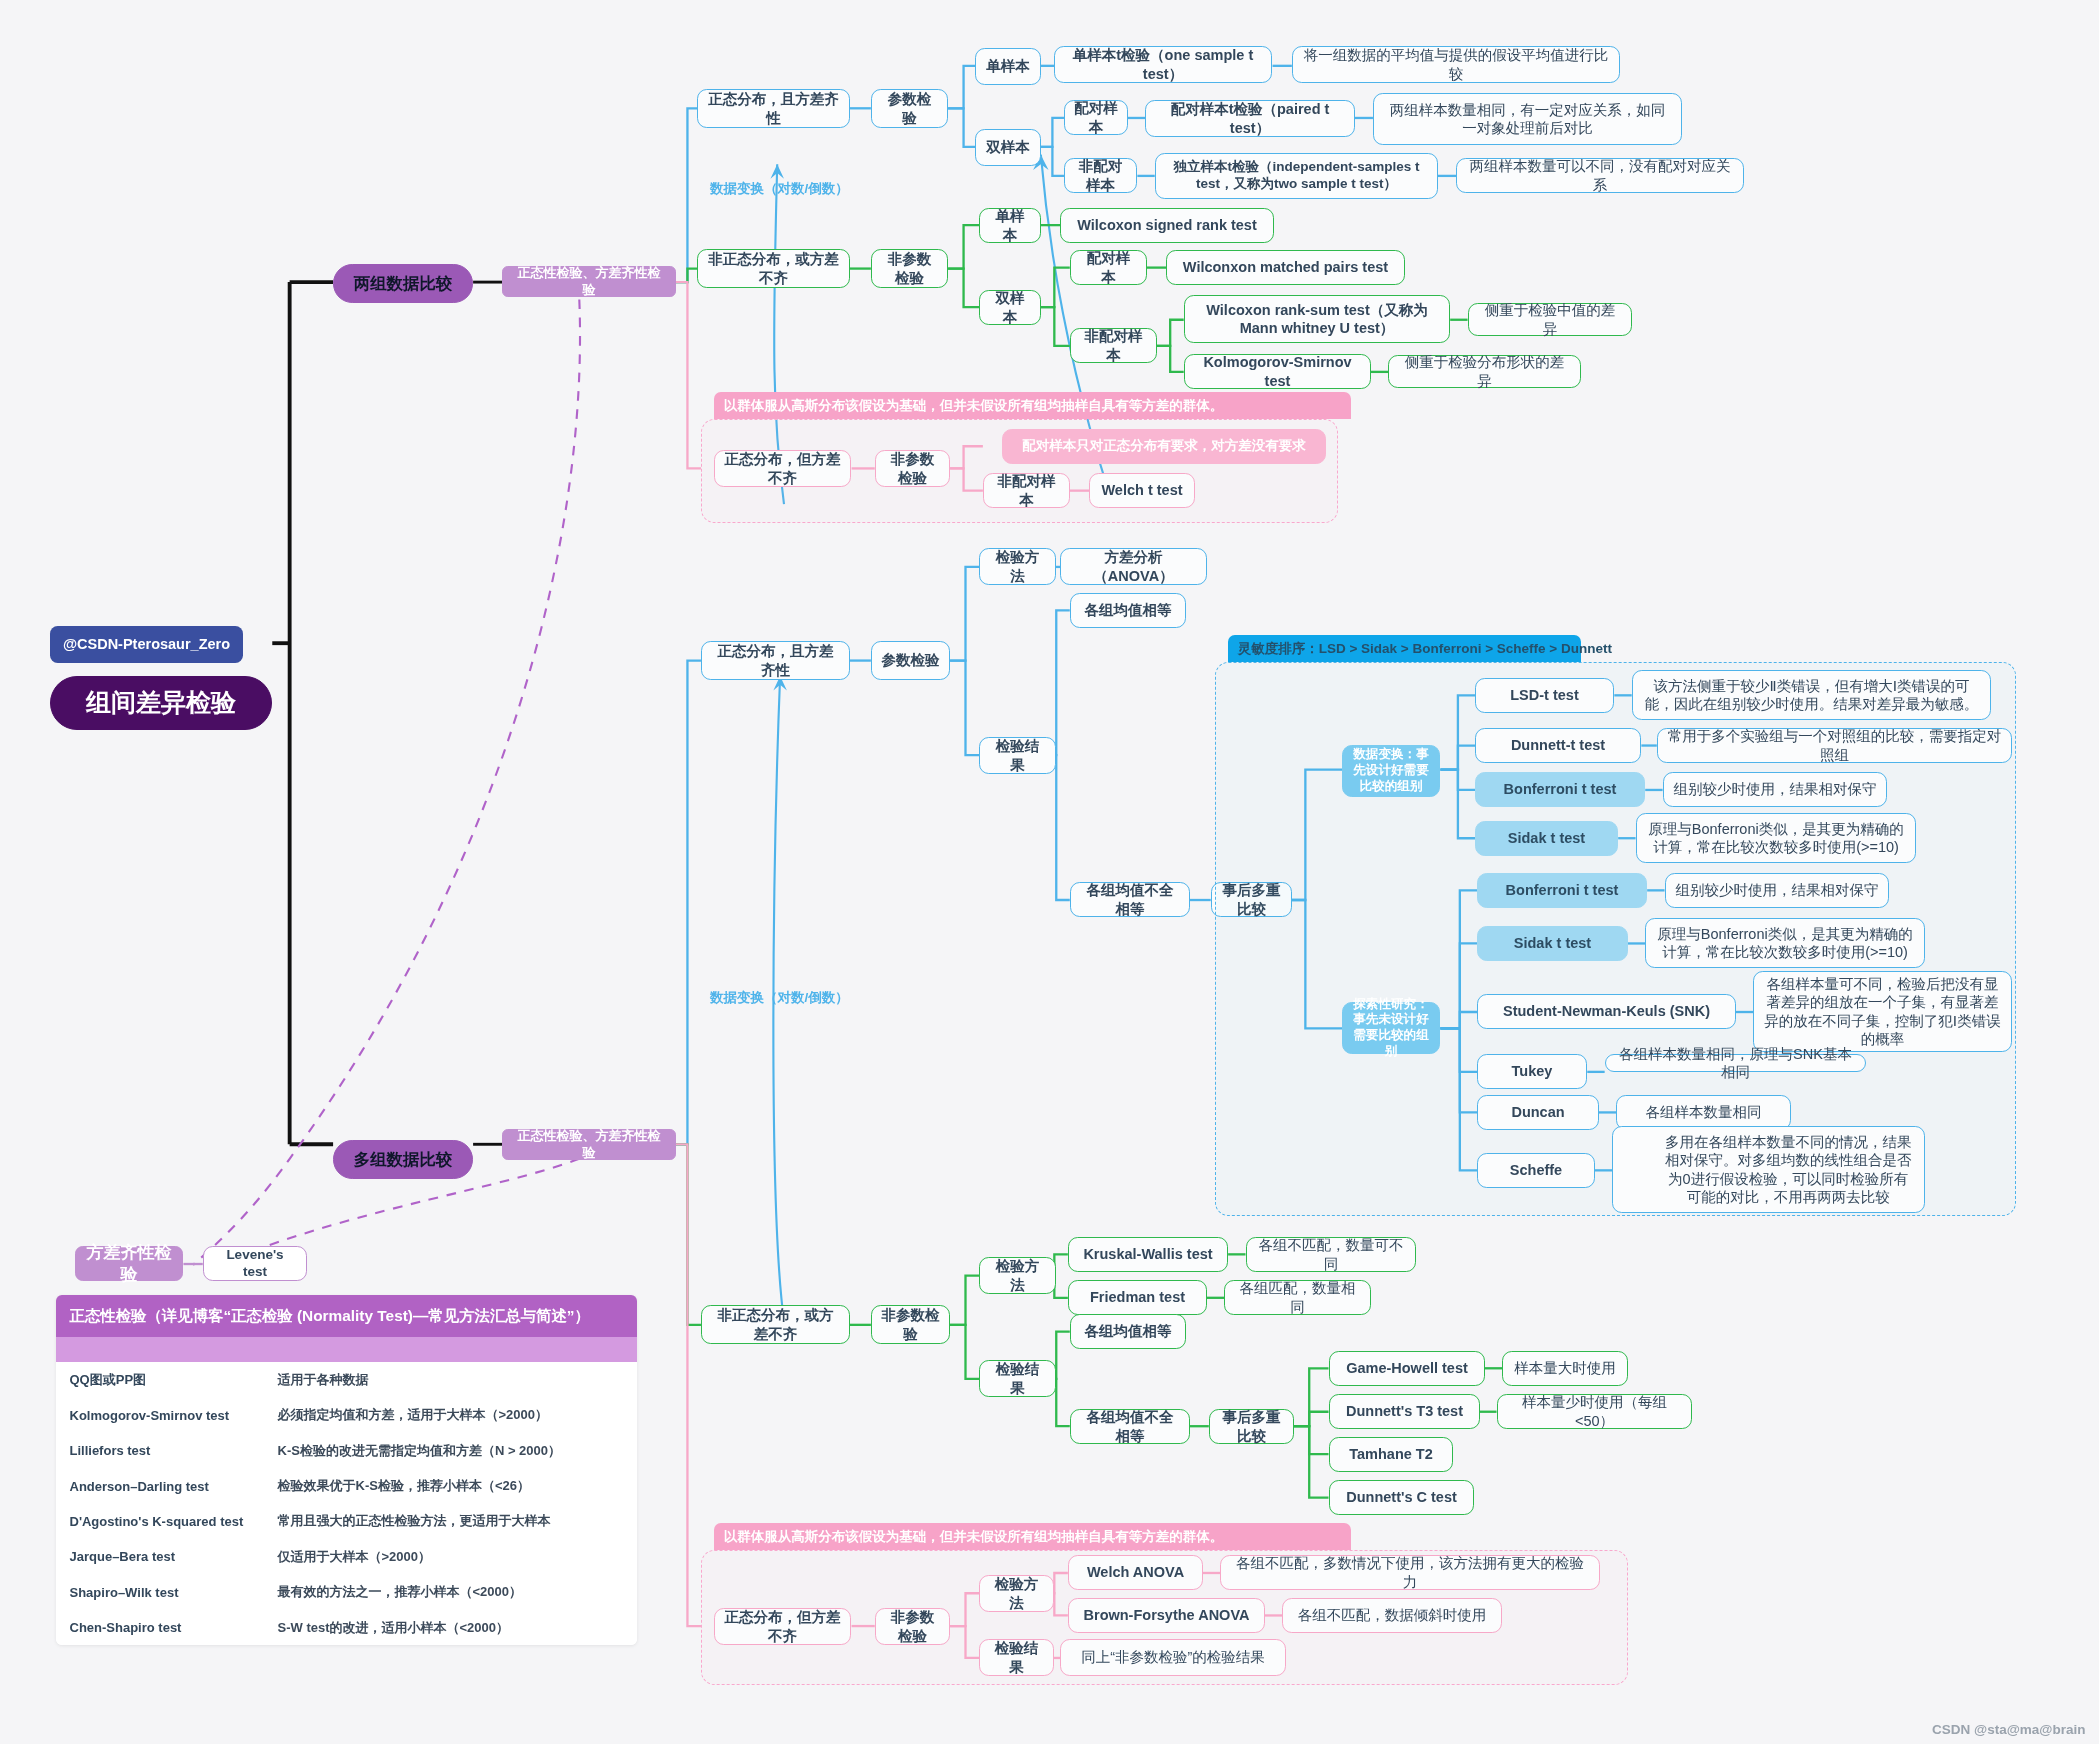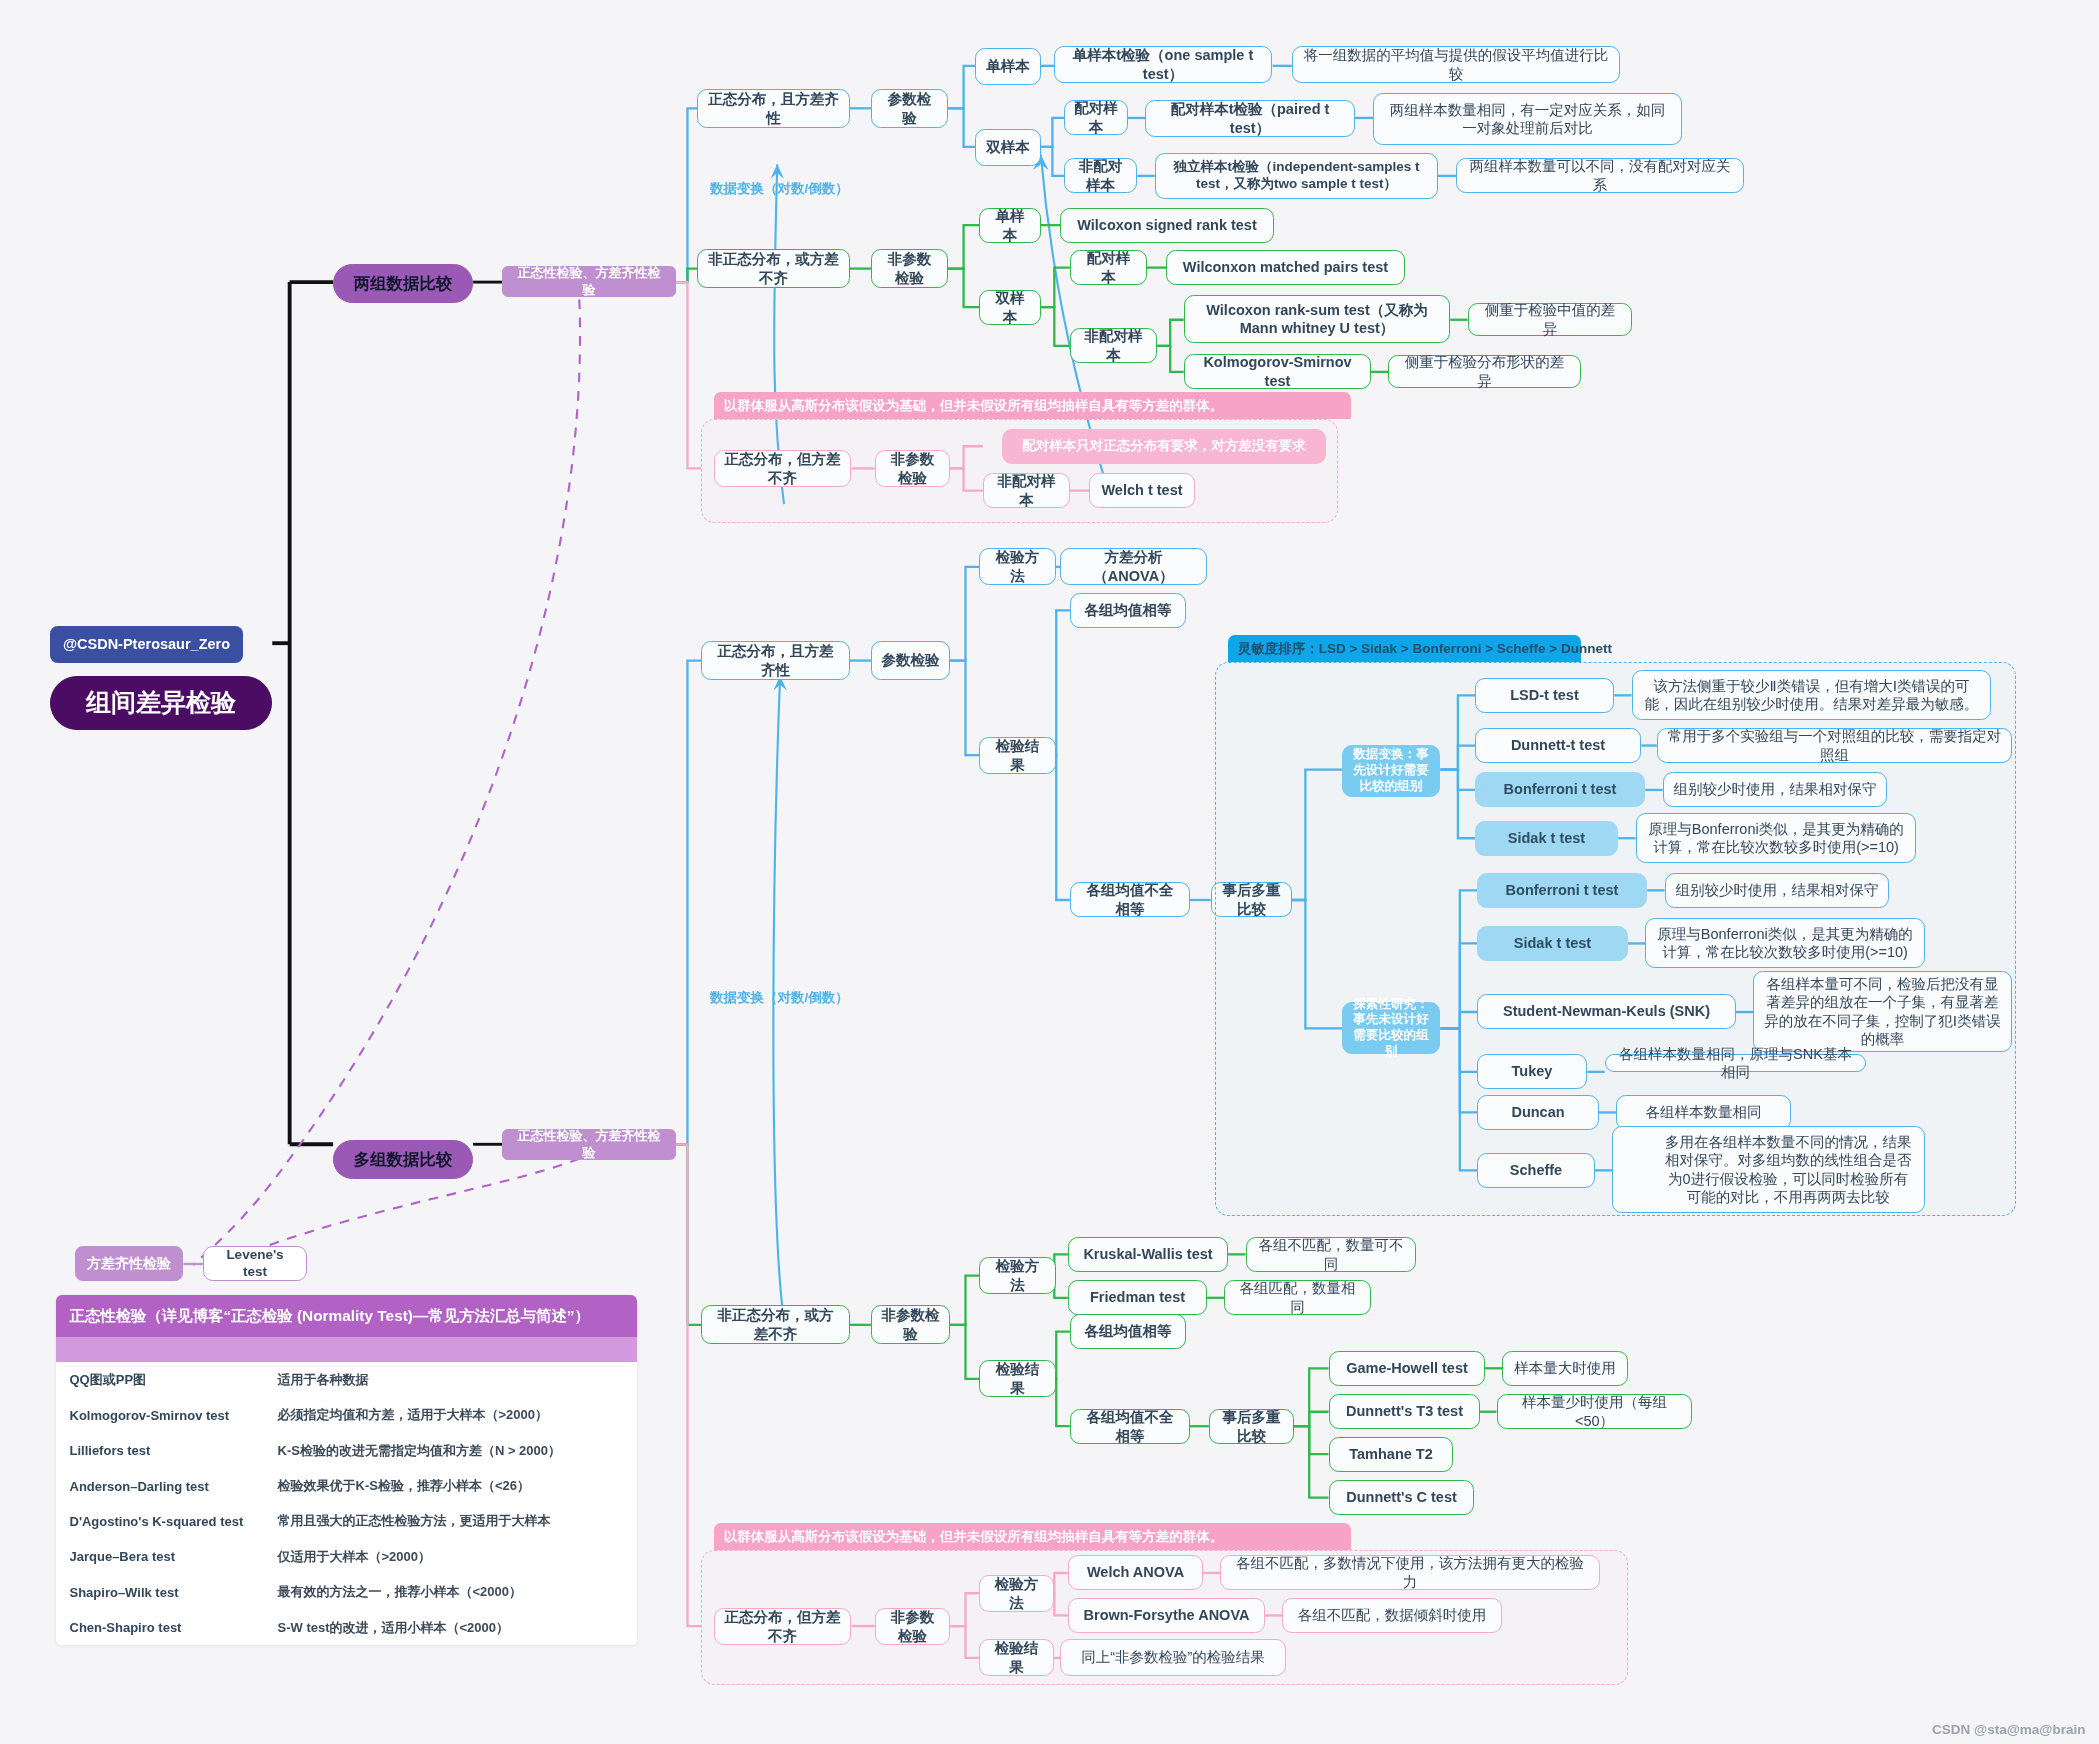--- a/index.html
+++ b/index.html
@@ -351,21 +351,21 @@
   <div class="node pink" style="left:714px;top:1608px;width:137px;height:37px;">正态分布，但方差不齐</div>
   <div class="node pink" style="left:875px;top:1608px;width:75px;height:37px;">非参数检验</div>
   <div class="node pink" style="left:979px;top:1575px;width:75px;height:37px;">检验方法</div>
   <div class="node pink" style="left:1068px;top:1555px;width:135px;height:35px;">Welch ANOVA</div>
   <div class="node pink" style="left:1220px;top:1555px;width:380px;height:35px;font-weight:normal;">各组不匹配，多数情况下使用，该方法拥有更大的检验力</div>
   <div class="node pink" style="left:1068px;top:1598px;width:197px;height:35px;">Brown-Forsythe ANOVA</div>
   <div class="node pink" style="left:1282px;top:1598px;width:220px;height:35px;font-weight:normal;">各组不匹配，数据倾斜时使用</div>
   <div class="node pink" style="left:979px;top:1639px;width:75px;height:37px;">检验结果</div>
   <div class="node pink" style="left:1060px;top:1639px;width:226px;height:37px;font-weight:normal;">同上“非参数检验”的检验结果</div>
 
-  <div class="node lilac" style="left:75px;top:1246px;width:108px;height:35px;border-radius:7.7px;font-size:14px;">方差齐性检验</div>
+  <div class="node lilac" style="left:75px;top:1246px;width:108px;height:35px;border-radius:7.7px;font-size:17px;">方差齐性检验</div>
   <div class="node" style="left:203px;top:1246px;width:104px;height:35px;border-color:#c08fd0;background:#fff;font-size:13.5px;">Levene's test</div>
 
   <div id="norm-card">
     <div class="card-head">正态性检验（详见博客“正态检验 (Normality Test)—常见方法汇总与简述”）</div>
     <div class="sub-head">
         <div></div>
         <div></div>
       </div>
     <table>
       <tbody>

